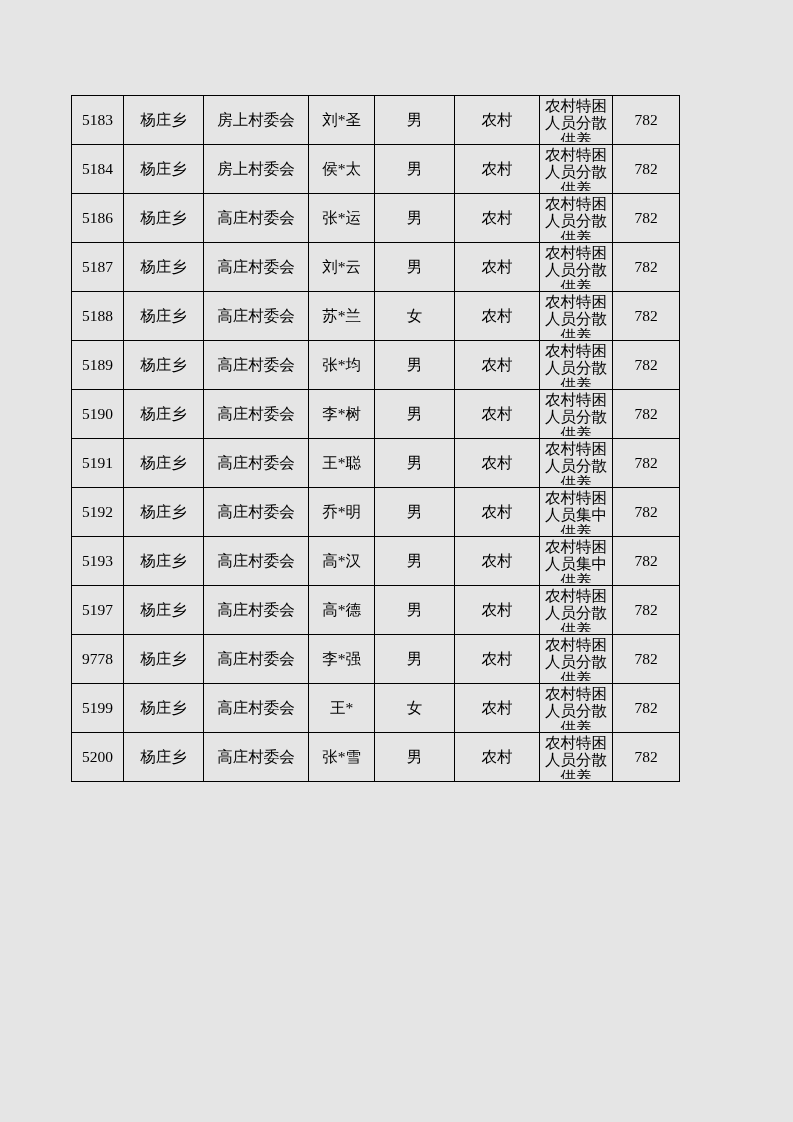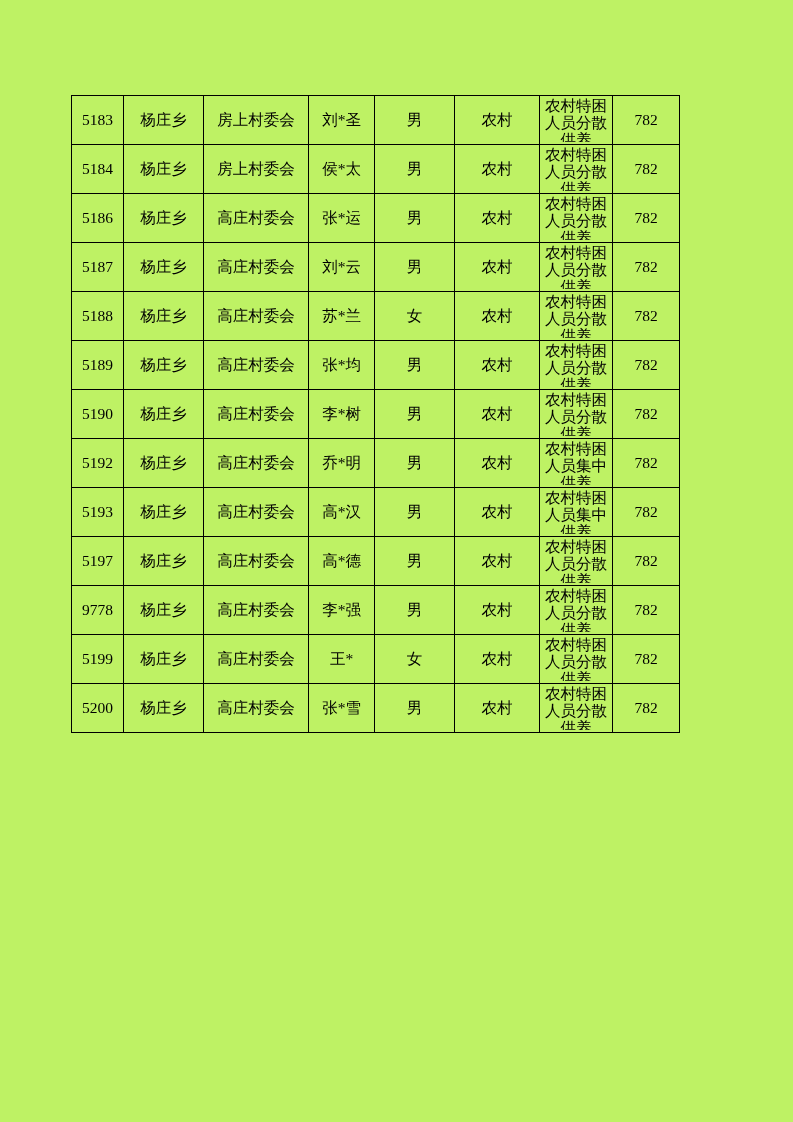--- a/index.html
+++ b/index.html
@@ -4,21 +4,21 @@
 <style>
   html, body {
     margin: 0;
     padding: 0;
     background: #ffffff;
   }
   .page {
     position: relative;
     width: 793px;
     height: 1122px;
-    background: #bef264;
+    background: #e5e5e5;
     overflow: hidden;
   }
   .data-table {
     position: absolute;
     left: 71px;
     top: 95px;
     border-collapse: collapse;
     table-layout: fixed;
     font-family: "Liberation Serif", "DejaVu Serif", serif;
     color: #000000;
@@ -154,20 +154,32 @@
           <td>高庄村委会</td>
           <td>李*树</td>
           <td>男</td>
           <td>农村</td>
           <td class="cat">
             <div class="wrap-cell">农村特困人员分散供养</div>
           </td>
           <td>782</td>
         </tr>
         <tr>
+          <td>5191</td>
+          <td>杨庄乡</td>
+          <td>高庄村委会</td>
+          <td>王*聪</td>
+          <td>男</td>
+          <td>农村</td>
+          <td class="cat">
+            <div class="wrap-cell">农村特困人员分散供养</div>
+          </td>
+          <td>782</td>
+        </tr>
+        <tr>
           <td>5192</td>
           <td>杨庄乡</td>
           <td>高庄村委会</td>
           <td>乔*明</td>
           <td>男</td>
           <td>农村</td>
           <td class="cat">
             <div class="wrap-cell">农村特困人员集中供养</div>
           </td>
           <td>782</td>

